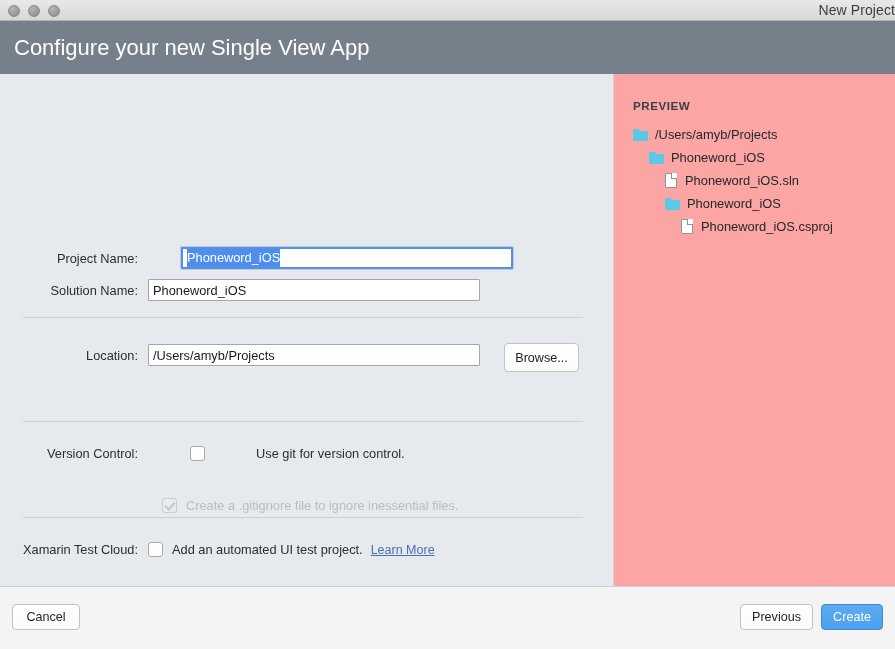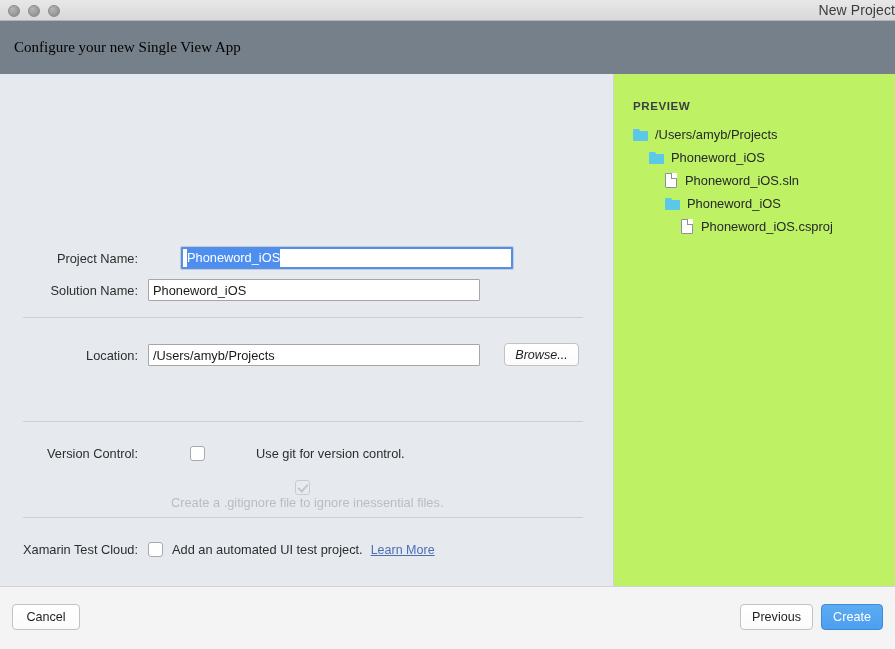--- a/index.html
+++ b/index.html
@@ -57,45 +57,44 @@
 
   
   .header {
     flex: 0 0 53px;
     background: #76808b;
     display: flex;
     align-items: center;
     padding-left: 14px;
   }
   .header-title {
-    font-size: 15px;
-    color: #000000;
+    font-size: 22px;
+    color: #ffffff;
     font-weight: 400;
-    font-family: Liberation Serif, serif;
   }
 
   
   .body {
     flex: 1 1 auto;
     display: flex;
     min-height: 0;
     border-bottom: 1px solid #cfd2d6;
   }
 
   .left-pane {
     width: 614px;
     flex: 0 0 614px;
     background: #e6eaee;
     position: relative;
     border-right: 1px solid #cfd2d6;
   }
 
   .right-pane {
     flex: 1 1 auto;
-    background: #bef264;
+    background: #fca5a5;
     padding: 25px 0 0 19px;
   }
 
   
   .form-row {
     position: absolute;
     display: flex;
     align-items: center;
     left: 0;
   }
@@ -197,22 +196,21 @@
     cursor: pointer;
     display: flex;
     align-items: center;
     justify-content: center;
   }
   .btn-browse {
     position: absolute;
     left: 504px;
     top: 269px;
     width: 75px;
-    height: 23px;
-    font-style: italic;
+    height: 29px;
   }
 
   .divider {
     position: absolute;
     left: 23px;
     width: 560px;
     height: 1px;
     background: #cbd0d6;
   }
 
@@ -342,21 +340,21 @@
 
 
       <div class="divider" style="top:347px;"></div>
 
       <div class="form-row" style="top:372px;gap:42px;">
         <span class="lbl">Version Control:</span>
         <span class="cbox"></span>
         <span class="cb-label">Use git for version control.</span>
       </div>
 
-      <div class="cb-row" style="top:406px;flex-direction:column;">
+      <div class="cb-row" style="top:424px;">
         <span class="cbox disabled"></span>
         <span class="cb-label dim">Create a .gitignore file to ignore inessential files.</span>
       </div>
 
       <div class="divider" style="top:443px;"></div>
 
       <div class="form-row" style="top:468px;">
         <span class="lbl">Xamarin Test Cloud:</span>
         <span class="cbox"></span>
         <span class="cb-label">Add an automated UI test project.</span>

